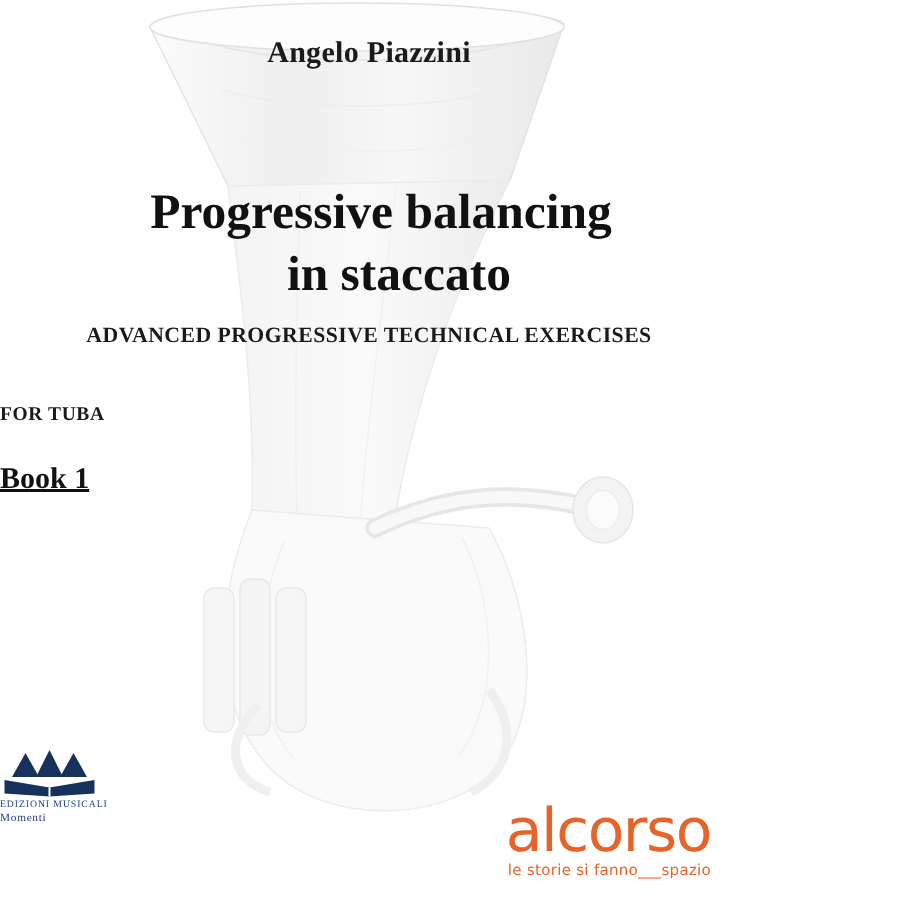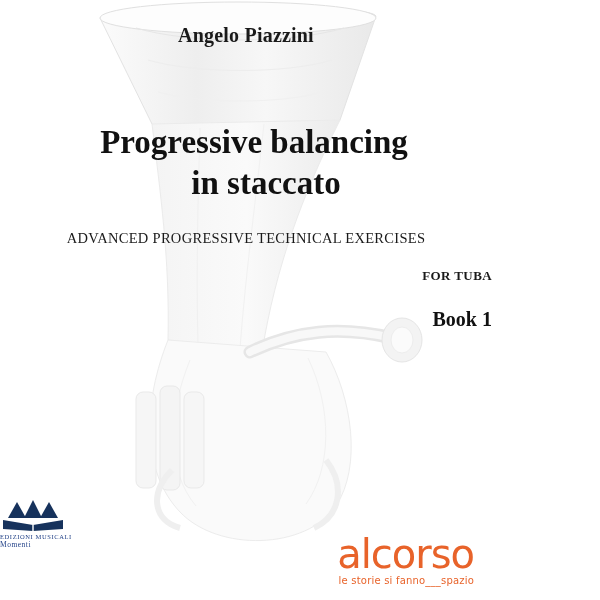--- a/index.html
+++ b/index.html
@@ -56,50 +56,51 @@
     font-size: 33px;
     font-weight: bold;
     color: #111111;
     line-height: 1.25;
   }
   .title .line2 { display: block; padding-left: 24px; }
   .subtitle {
     position: absolute;
     left: 0;
     right: 0;
-    top: 230px;
+    top: 216px;
     text-align: center;
     font-family: "Liberation Serif", serif;
     font-size: 14.5px;
-    font-weight: normal;
+    font-weight: bold;
     color: #1a1a1a;
     letter-spacing: 0.3px;
   }
   .instrument {
     position: absolute;
     left: 0;
     right: 0;
     top: 268px;
-    text-align: right;
+    text-align: left;
     font-family: "Liberation Serif", serif;
     font-size: 13px;
     font-weight: bold;
     color: #1a1a1a;
     letter-spacing: 0.4px;
   }
   .book {
     position: absolute;
     left: 0;
     right: 0;
     top: 308px;
-    text-align: right;
+    text-align: left;
     font-family: "Liberation Serif", serif;
     font-size: 20px;
     font-weight: bold;
     color: #111111;
+    text-decoration: underline;
   }
 
   
   .publisher {
     position: absolute;
     left: 0;
     right: 0;
     top: 498px;
     text-align: left;
   }

